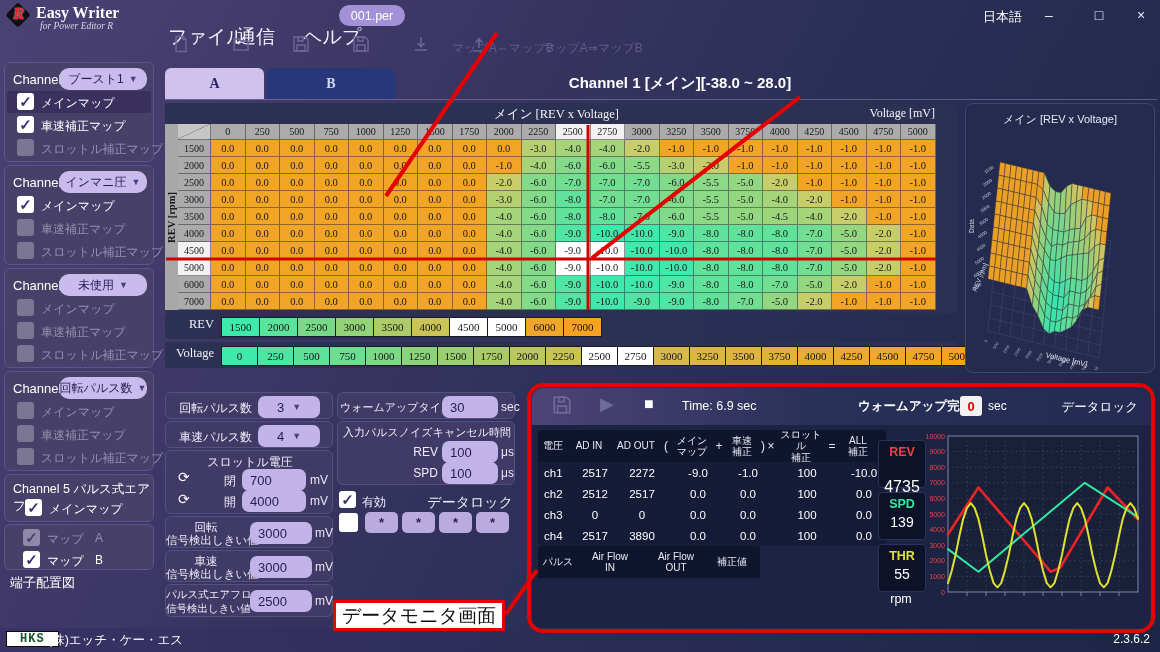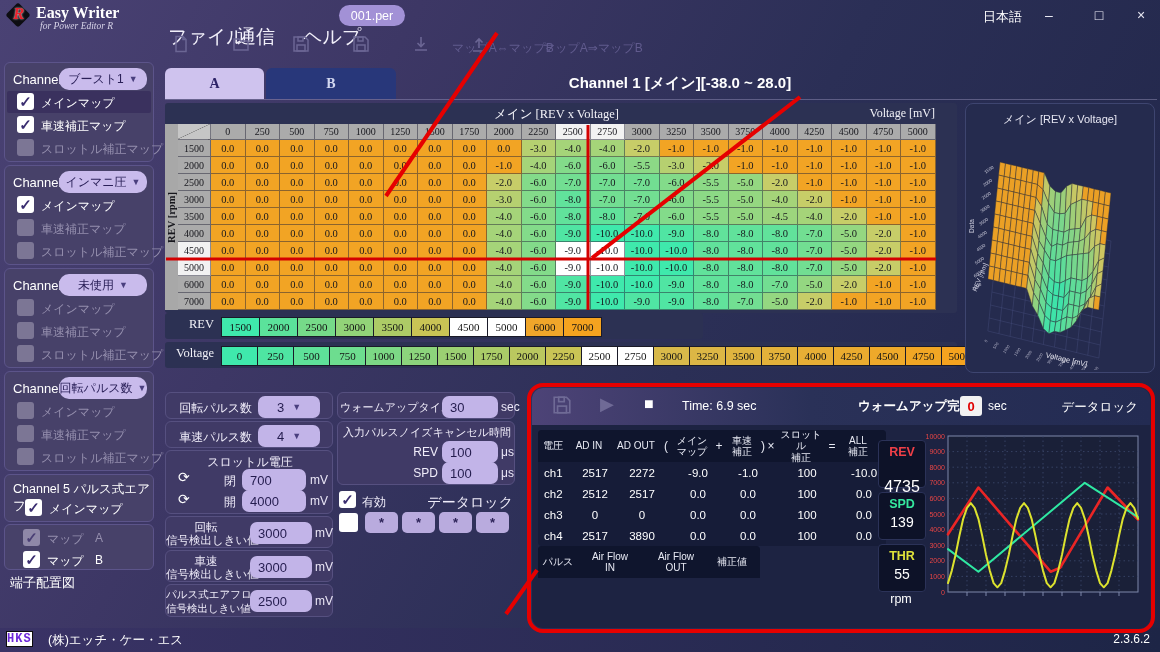--- a/index.html
+++ b/index.html
@@ -913,26 +913,27 @@
         <text x="110.64999999999999" y="236.6" font-size="4" fill="#b8b8cc" text-anchor="end" transform="rotate(-55 110.64999999999999 236.6)">4000</text>
         <text x="121.74999999999997" y="239.3" font-size="4" fill="#b8b8cc" text-anchor="end" transform="rotate(-55 121.74999999999997 239.3)">4500</text>
         <text x="132.85" y="242" font-size="4" fill="#b8b8cc" text-anchor="end" transform="rotate(-55 132.85 242)">5000</text>
         <text x="8" y="100" font-size="6.5" fill="#d0d0e0" transform="rotate(-90 8 100)" text-anchor="middle">Data</text>
         <text x="16" y="152" font-size="6.5" fill="#d0d0e0" transform="rotate(-68 16 152)" text-anchor="middle">REV [rpm]</text>
         <text x="100" y="236" font-size="7.5" fill="#e0e0ea" transform="rotate(13 100 236)" text-anchor="middle">Voltage [mV]</text>
       </svg>
   </div>
 
   <div class="abs" style="left:0;top:628px;width:1160px;height:24px;background:linear-gradient(90deg,#3a3366,#1d2546)">
-    <span class="abs" style="left:6px;top:3px;background:#fff;color:#6d28d9;font-weight:bold;font-family:'Liberation Mono',monospace;font-size:12px;padding:0 0;border:1px solid #0d0d0d;letter-spacing:1px">HKS</span>
+    <span class="abs" style="left:6px;top:3px;background:#fff;color:#14532d;font-weight:bold;font-family:'Liberation Mono',monospace;font-size:12px;padding:0 13px;border:1px solid #0d0d0d;letter-spacing:1px">HKS</span>
     <span class="abs" style="left:48px;top:4px;font-size:12.5px">(株)エッチ・ケー・エス</span>
     <span class="abs" style="right:10px;top:4px;font-size:12px">2.3.6.2</span>
   </div>
 
   <svg class="abs" style="left:0;top:0;z-index:36;pointer-events:none" width="1160" height="652" viewBox="0 0 1160 652">
     <line x1="166" y1="259" x2="936" y2="259" stroke="#d40000" stroke-width="3"></line>
     <line x1="588" y1="125" x2="588" y2="310" stroke="#d40000" stroke-width="3"></line>
     <line x1="497" y1="33" x2="386" y2="196" stroke="#e60000" stroke-width="4"></line>
     <line x1="800" y1="97" x2="592" y2="258" stroke="#e60000" stroke-width="4"></line>
     <line x1="506" y1="614" x2="537" y2="570" stroke="#e60000" stroke-width="4"></line>
     <rect x="529" y="385" width="624" height="246" rx="14" fill="none" stroke="#e60000" stroke-width="4"></rect>
   </svg>
+  <div class="ann" style="left:333px;top:600px;width:172px;height:31px;justify-content:center">データモニタ画面</div>
 </div>
 
 </body></html>

